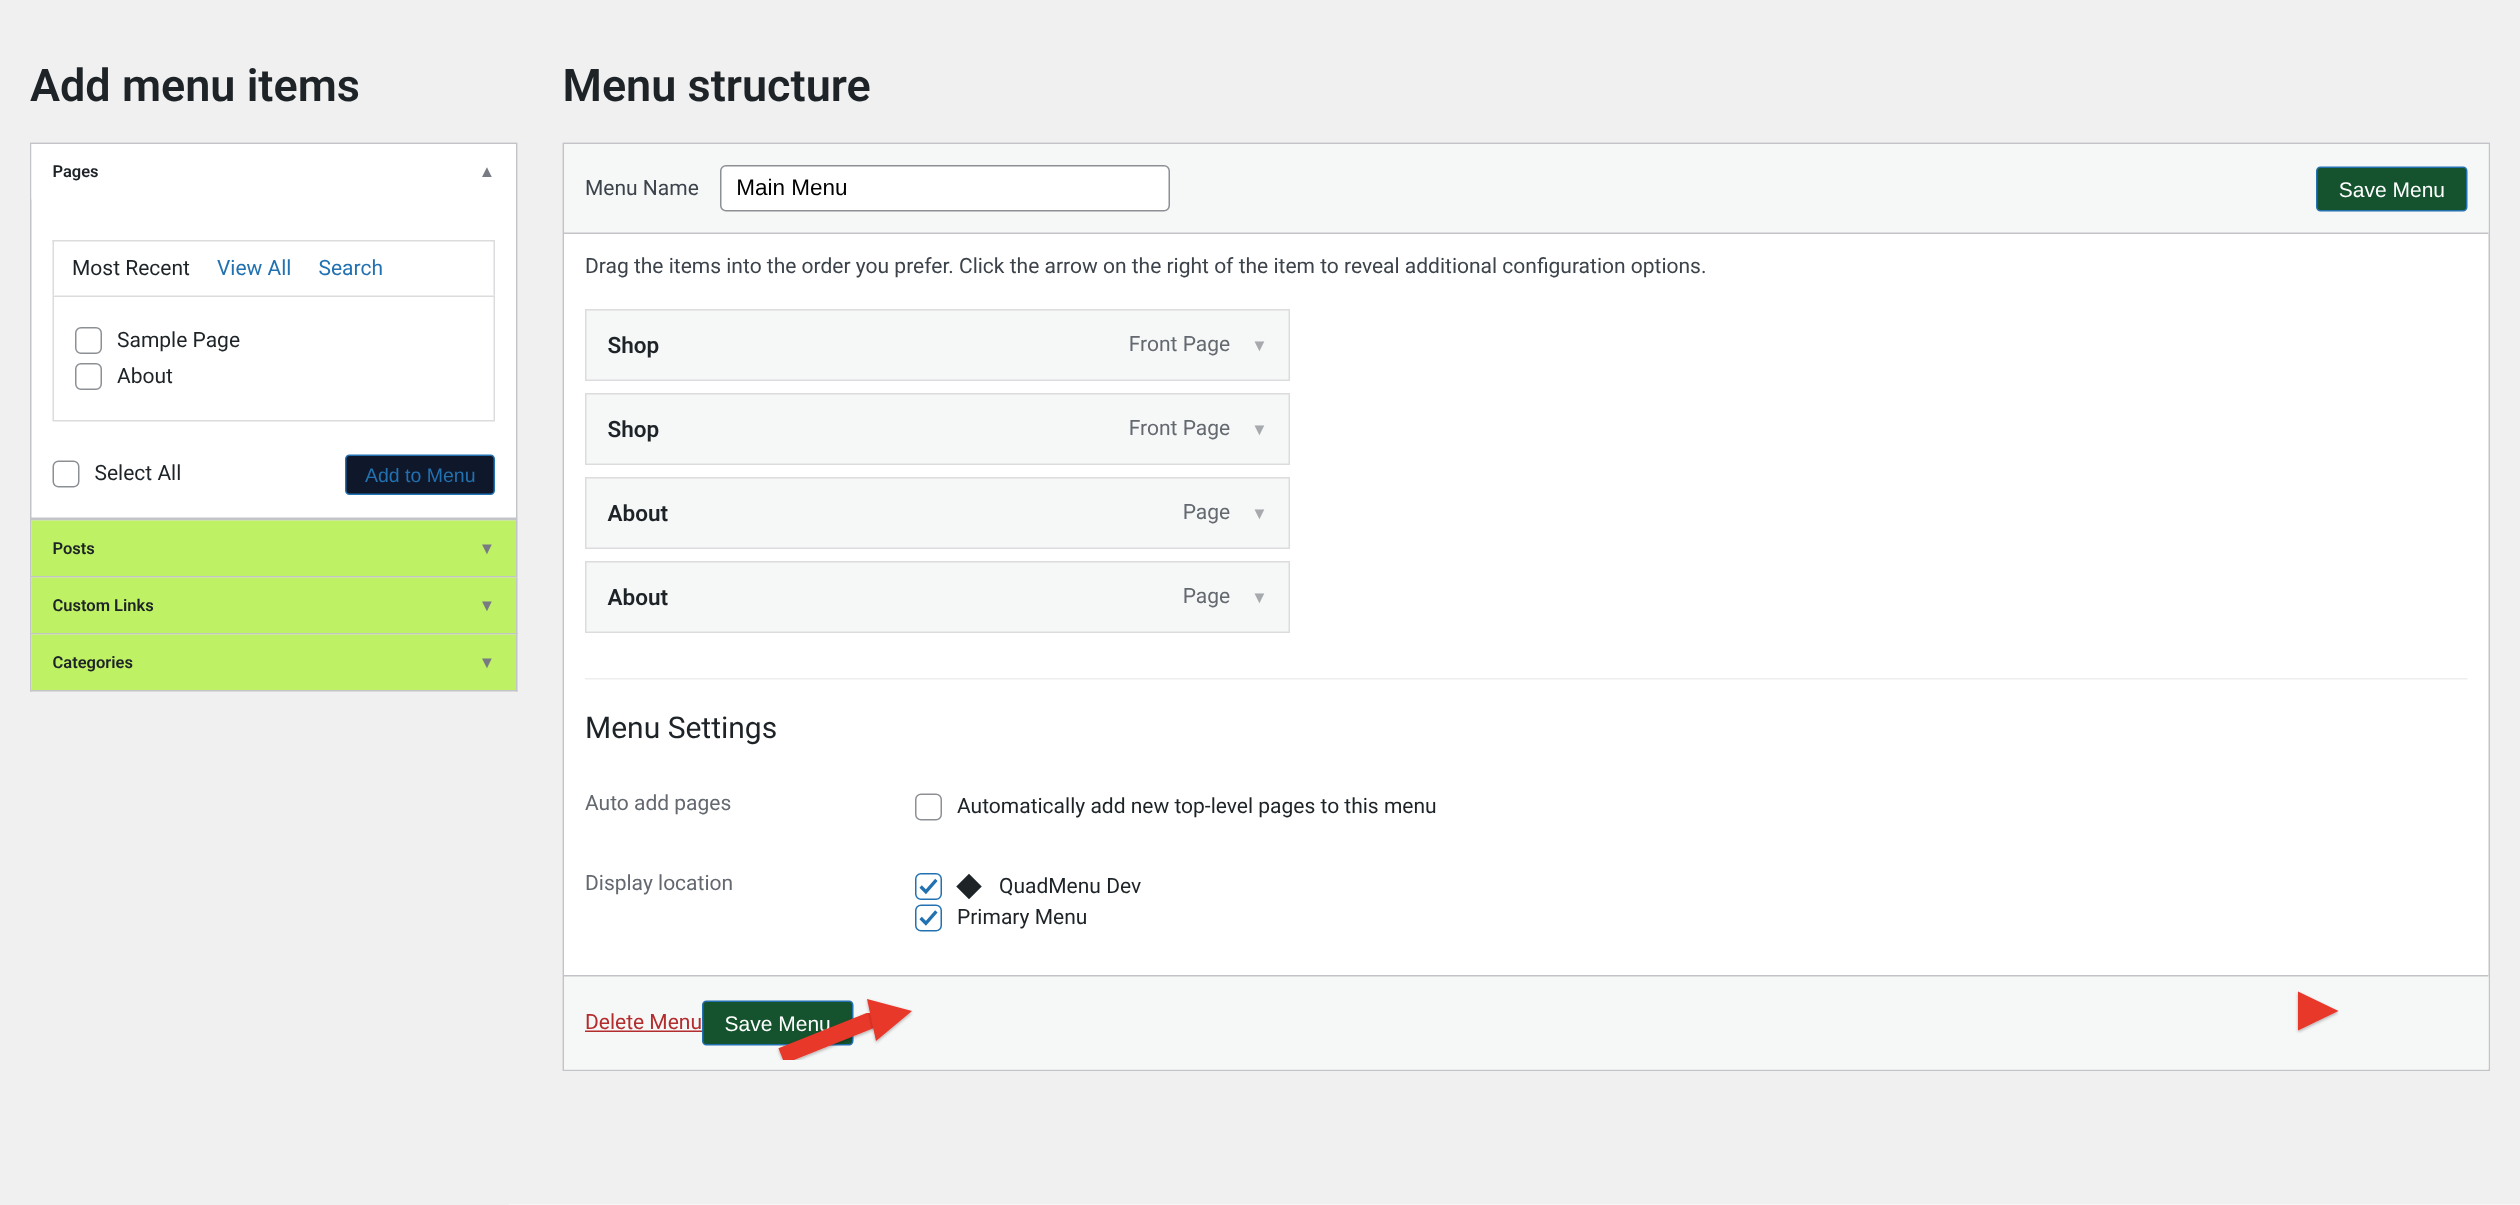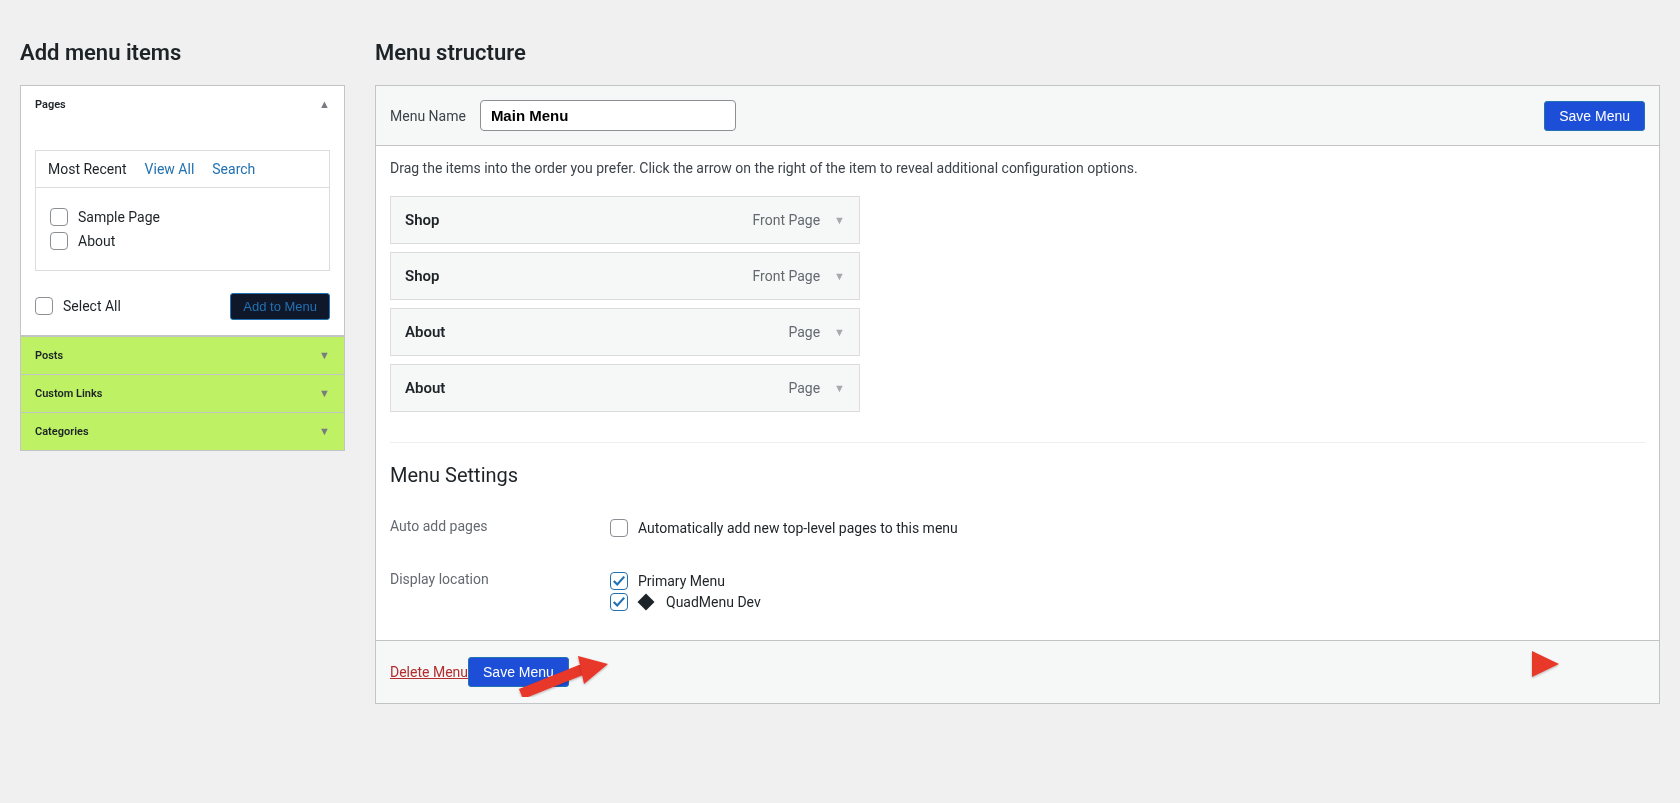--- a/index.html
+++ b/index.html
@@ -10,21 +10,21 @@
     font-size: 14px;
     padding: 0 20px 40px 20px;
   }
   .layout {
     display: flex;
     gap: 30px;
   }
   .col-left { width: 325px; flex-shrink: 0; }
   .col-right { flex: 1; }
 
-  h2.sect { font-size: 22px; font-weight: 600; margin: 40px 0 20px 0; }
+  h2.sect { font-size: 30px; font-weight: 600; margin: 40px 0 20px 0; }
 
   
   .meta-box { border: 1px solid #c3c4c7; background: #fff; }
   .meta-box + .meta-box { border-top: none; }
   .meta-head {
     display: flex; justify-content: space-between; align-items: center;
     padding: 12px 14px; background: #fff; cursor: pointer;
   }
   .meta-head.collapsed { background: #bef264; }
   .meta-head span.title { font-weight: 600; font-size: 11px; }
@@ -53,24 +53,24 @@
   
   .panel { border: 1px solid #c3c4c7; background: #fff; }
   .panel-top {
     display: flex; justify-content: space-between; align-items: center;
     padding: 14px 14px; background: #f6f7f7; border-bottom: 1px solid #c3c4c7;
   }
   .name-wrap { display: flex; align-items: center; gap: 14px; }
   .name-wrap label { color: #3c434a; }
   .name-input {
     border: 1px solid #8c8f94; border-radius: 4px; padding: 6px 10px;
-    font-size: 15px; width: 256px; font-weight: bold;
+    font-size: 15px; width: 300px;
   }
   .btn-primary {
-    background: #1d4ed8; color: #fff; border: 1px solid #2271b1;
+    background: #14532d; color: #fff; border: 1px solid #2271b1;
     padding: 6px 14px; border-radius: 3px; cursor: pointer; font-size: 14px;
   }
 
   .panel-body { padding: 14px; }
   .instr { color: #3c434a; margin-bottom: 20px; }
 
   .menu-item {
     width: 470px; border: 1px solid #dcdcde; background: #f6f7f7;
     padding: 14px 14px; margin-bottom: 8px;
     display: flex; justify-content: space-between; align-items: center;
@@ -228,31 +228,31 @@
 
         <div class="srow">
           <div class="slabel">Display location</div>
           <div class="sval" id="locations-list">
               <div class="chk-row">
     <span class="chk checked" style="border-color:#2271b1;">
       <svg viewBox="0 0 16 16">
                     <path d="M2 8 L6 12 L14 3" stroke="#2271b1" stroke-width="2.5" fill="none"></path>
                   </svg>
     </span>
-
-    <span>Primary Menu</span>
+    <span style="display:inline-block;width:12px;height:12px;background:#1d2327;transform:rotate(45deg);margin:0 4px 0 2px;"></span>
+    <span>QuadMenu Dev</span>
               </div>
               <div class="chk-row">
     <span class="chk checked" style="border-color:#2271b1;">
       <svg viewBox="0 0 16 16">
                     <path d="M2 8 L6 12 L14 3" stroke="#2271b1" stroke-width="2.5" fill="none"></path>
                   </svg>
     </span>
-    <span style="display:inline-block;width:12px;height:12px;background:#1d2327;transform:rotate(45deg);margin:0 4px 0 2px;"></span>
-    <span>QuadMenu Dev</span>
+
+    <span>Primary Menu</span>
               </div>
             </div>
         </div>
 
         <svg class="arrow" style="left:140px; top:508px;" width="95" height="45" viewBox="0 0 95 45">
           <defs>
               <filter id="s1">
                 <feDropShadow dx="0" dy="1" stdDeviation="1" flood-opacity="0.3"></feDropShadow>
               </filter>
             </defs>

